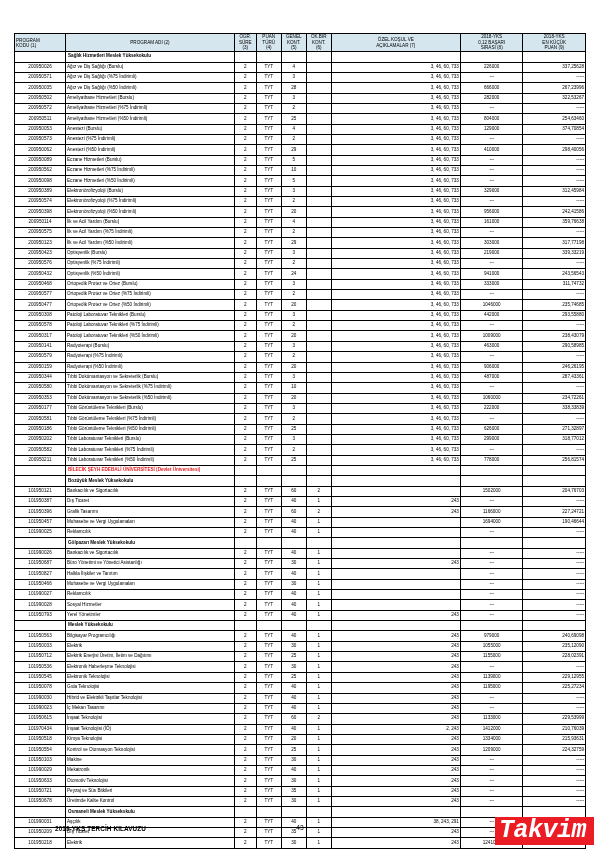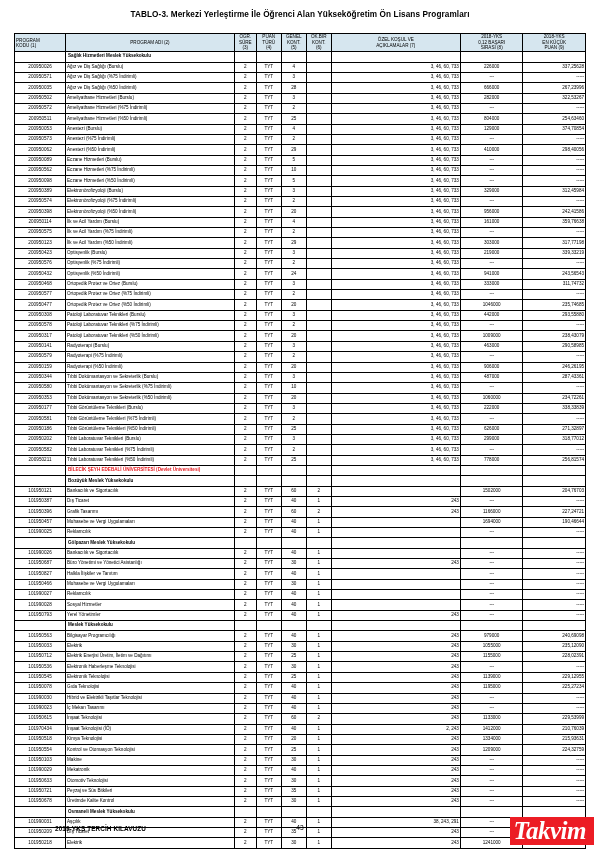--- a/index.html
+++ b/index.html
@@ -71,38 +71,37 @@
   }
   .footer-page{
     position:absolute;left:0;top:824px;width:600px;text-align:center;
     font-size:6.6px;
   }
 
   
   .wm{
     position:absolute;right:6px;bottom:4px;
     display:flex;align-items:center;
-    font-family:Liberation Serif, serif;
+    font-family:Liberation Mono, monospace;
   }
   .wm .wm-box{
     position:relative;
     background:#ec1c24;
     color:#fff;
     font-size:25px;font-weight:bold;font-style:italic;
     padding:1px 8px 2px 4px;
     letter-spacing:-0.5px;
     line-height:1;
   }
 </style>
 </head>
 <body>
 
 <div class="page">
 
-  <div class="doc-title">TABLO-3. Merkezi Yerleştirme İle Öğrenci Alan Yükseköğretim Ön Lisans Programları</div>
 
   <div class="tbl-wrap">
     <table class="main">
       <colgroup>
         <col class="c-kod">
           <col class="c-ad">
           <col class="c-sure">
           <col class="c-puan">
         <col class="c-genel">
           <col class="c-okbir">

